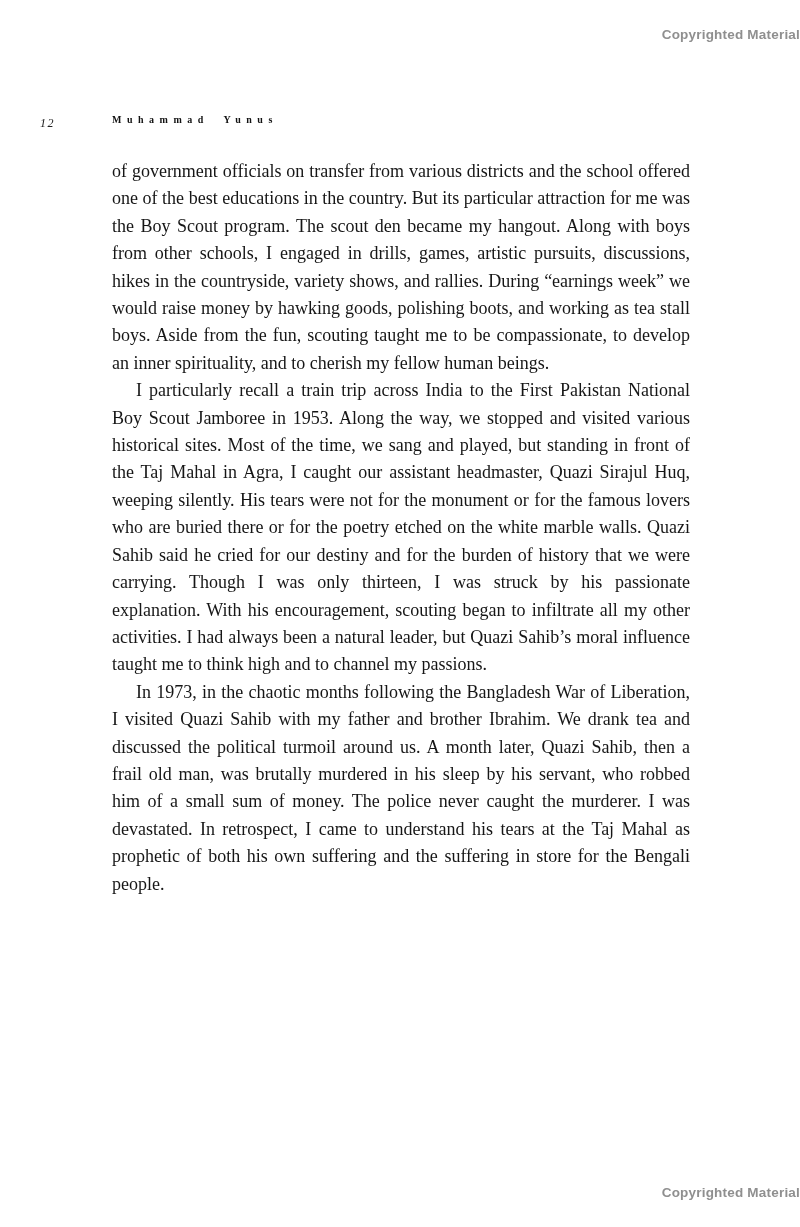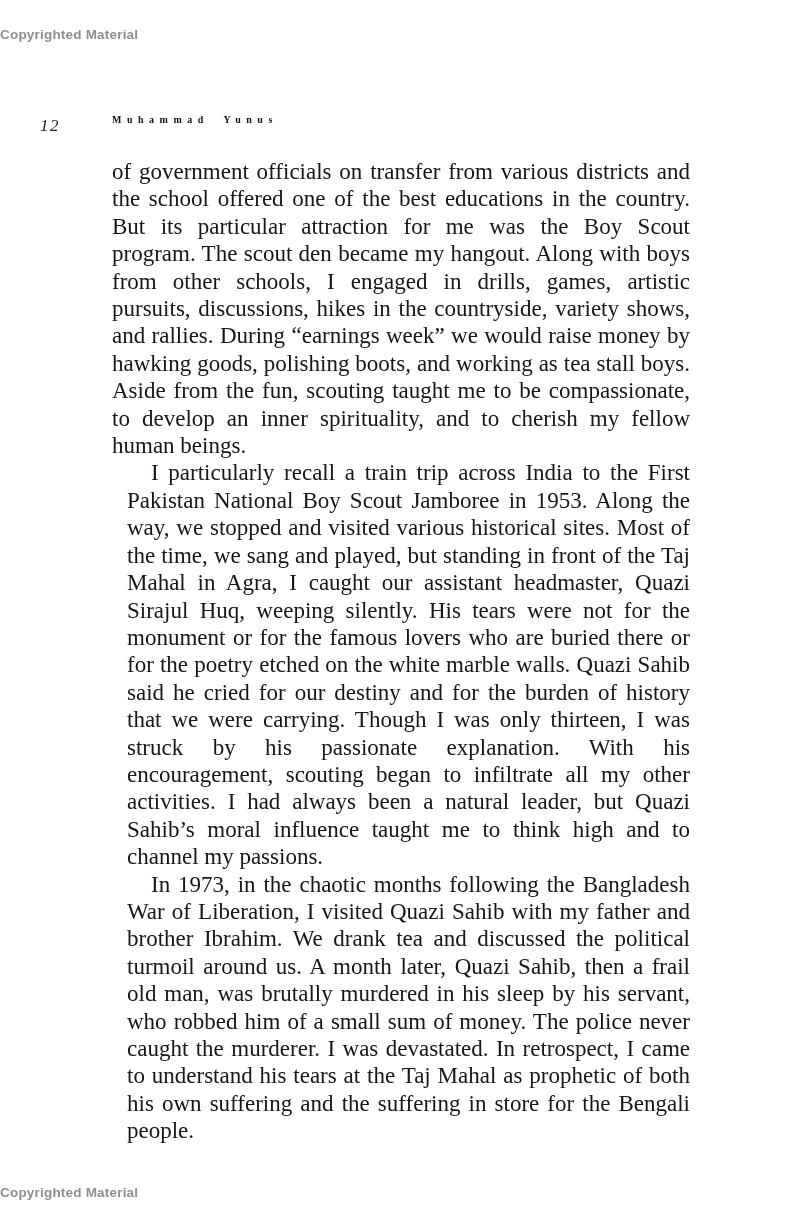--- a/index.html
+++ b/index.html
@@ -14,67 +14,66 @@
     height: 1227px;
     background: #ffffff;
     overflow: hidden;
     font-family: "Liberation Serif", serif;
     color: #1a1a1a;
   }
   .copyright-notice {
     position: absolute;
     left: 0;
     width: 100%;
-    text-align: left;
+    text-align: right;
     font-family: "Liberation Sans", sans-serif;
     font-weight: bold;
     font-size: 13.5px;
     letter-spacing: 0.2px;
     color: #8f8f8f;
   }
   .copyright-notice.top { top: 27px; }
   .copyright-notice.bottom { top: 1185px; }
 
   .folio {
     position: absolute;
     left: 40px;
     top: 116px;
     font-style: italic;
-    font-size: 17px;
+    font-size: 12px;
     letter-spacing: 1.5px;
     color: #202020;
   }
   .running-header {
     position: absolute;
     left: 112px;
     top: 114px;
     font-weight: bold;
     font-size: 10px;
     letter-spacing: 5.5px;
     word-spacing: 7px;
     color: #121212;
   }
 
   .body-text {
     position: absolute;
     left: 112px;
     top: 158px;
     width: 578px;
-    font-size: 23px;
+    font-size: 18px;
     line-height: 27.4px;
     text-align: justify;
     color: #161616;
   }
   .body-text p {
     margin: 0;
     padding: 0;
   }
   .body-text p.indent {
     text-indent: 24px;
-    margin-left: 15px;
   }
 </style>
 </head>
 <body>
 
 <div class="book-page">
 
   <div class="copyright-notice top">Copyrighted Material</div>
 
   <div class="folio">12</div>

